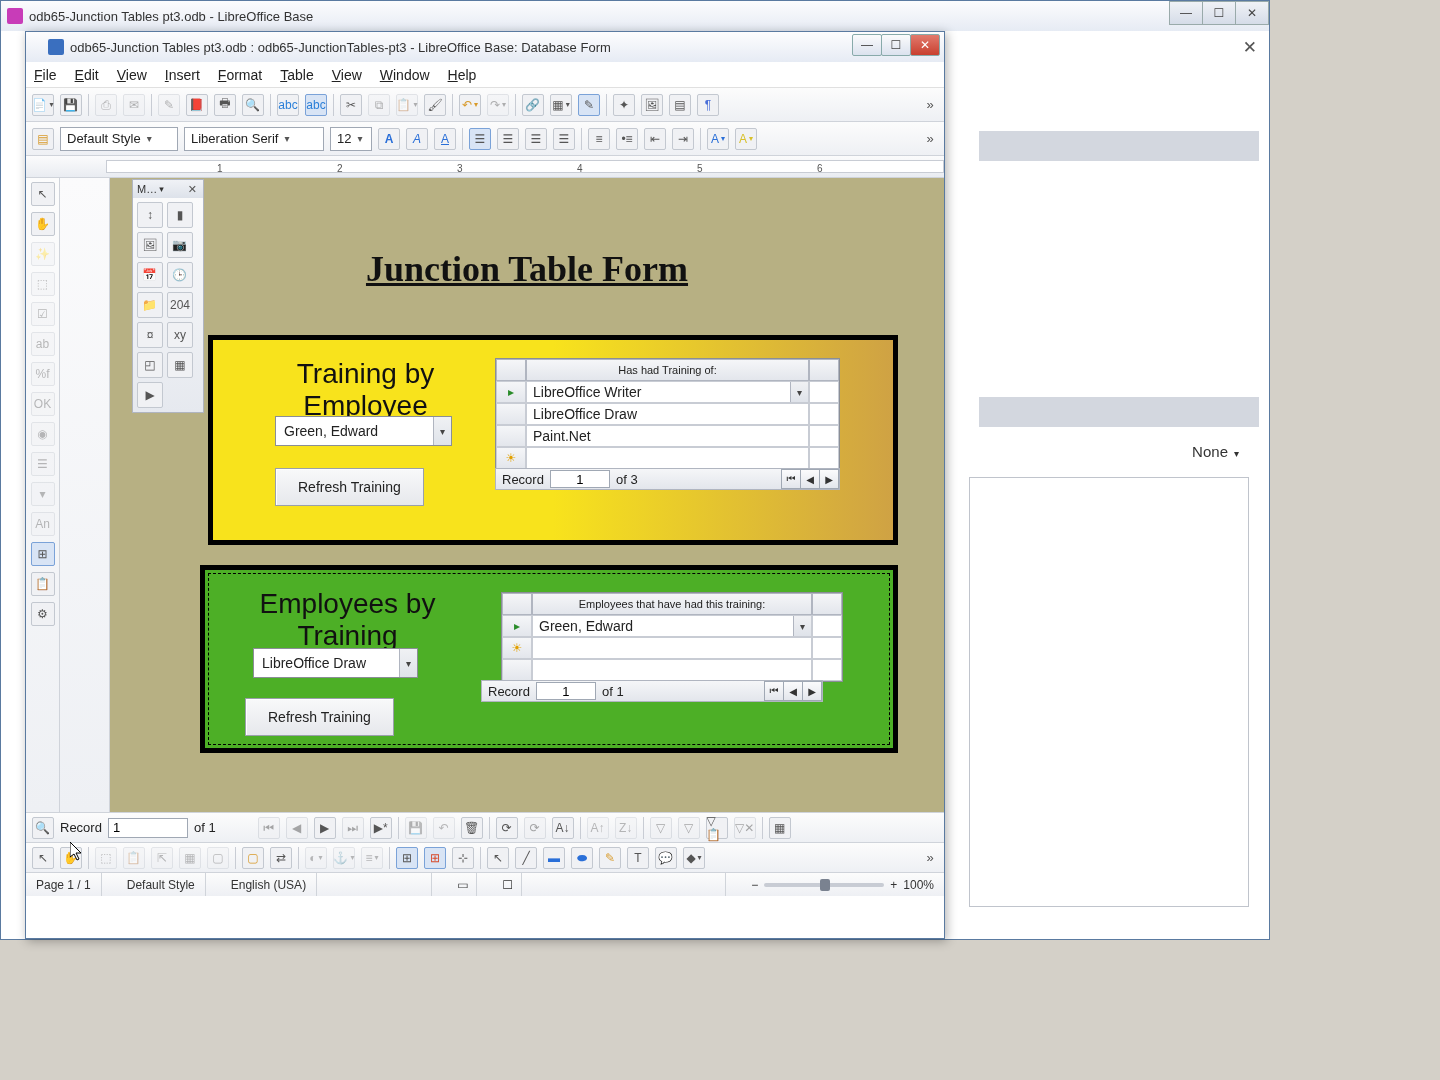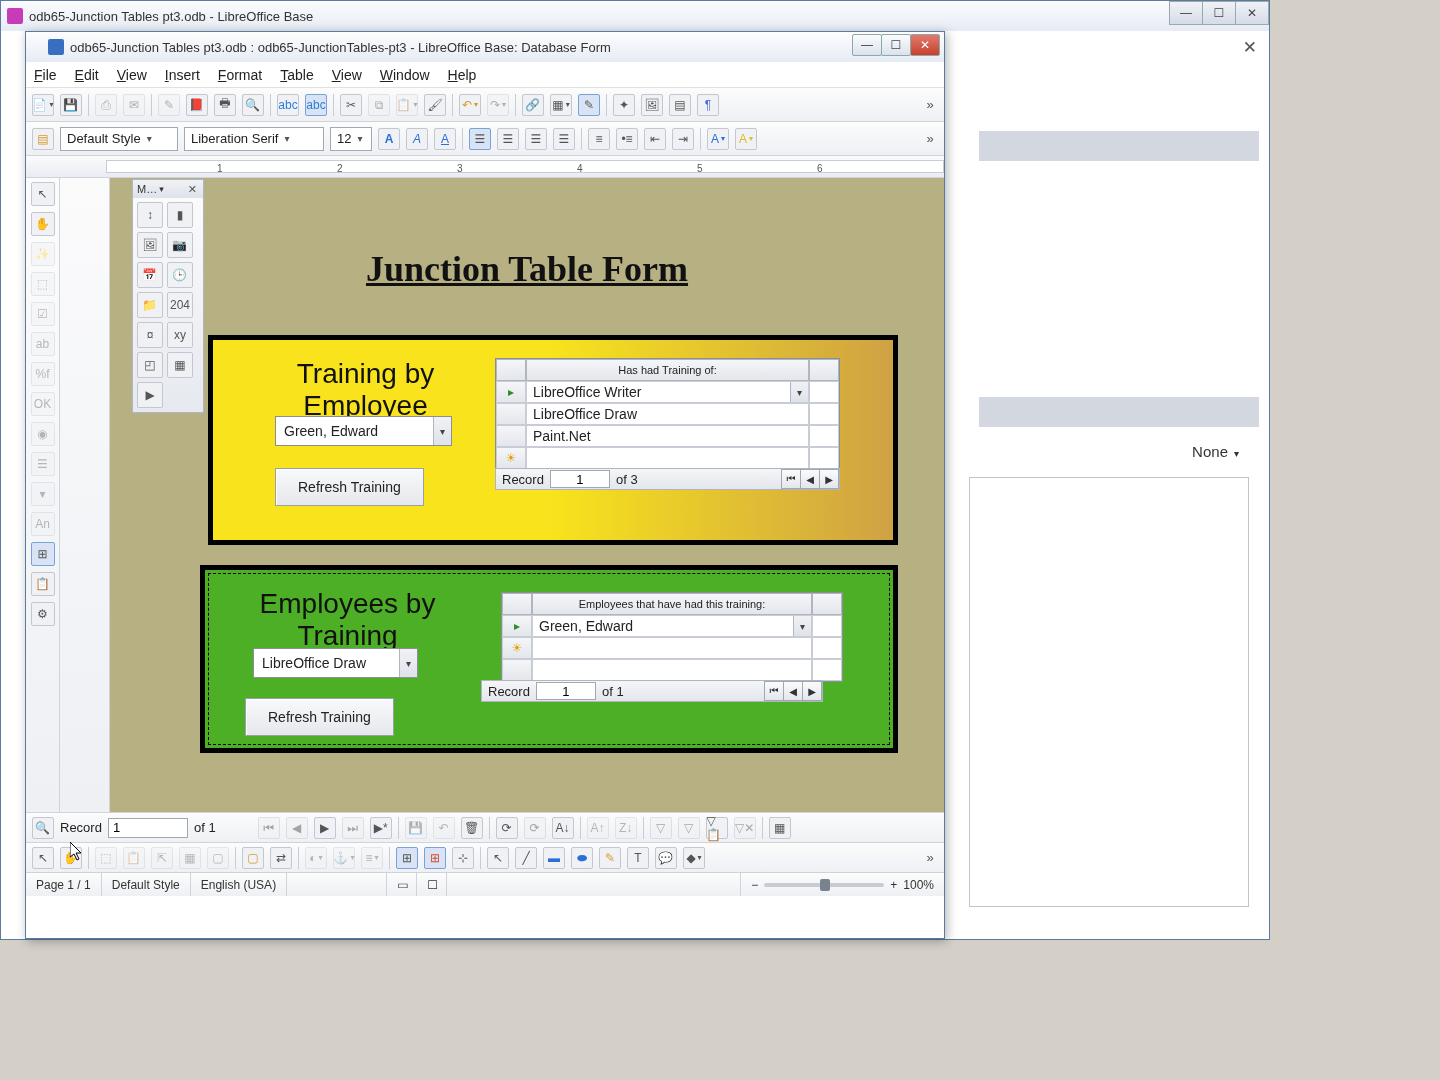--- a/index.html
+++ b/index.html
@@ -97,21 +97,21 @@
 .panel-green .panel-combo{top:78px;left:48px;width:165px;}
 .panel-green .panel-btn{top:128px;left:40px;}
 .panel-green .dgrid{top:22px;left:280px;width:342px;margin-left:16px;}
 .panel-green .recbar{left:276px;width:342px;}
 
 
 .nav-toolbar { height:30px; background:linear-gradient(#fcfcfc,#eef0f4); border-top:1px solid #cfd3da; display:flex; align-items:center; padding:0 6px; gap:6px; font-size:13px; color:#222;}
 .nav-toolbar input{width:80px;height:20px;border:1px solid #a0a8b4;text-align:left;padding:0 4px;font-size:13px;background:#fff;}
 
 .draw-toolbar { height:30px; background:linear-gradient(#fcfcfc,#eef0f4); border-top:1px solid #cfd3da; display:flex; align-items:center; padding:0 6px; gap:6px;}
-.statusbar { height:24px; background:linear-gradient(#fcfcfc,#eef0f4); border-top:1px solid #cfd3da; display:flex; align-items:center; font-size:12px; color:#333;}
+.statusbar { height:24px; background:linear-gradient(#fcfcfc,#eef0f4); border-top:1px solid #cfd3da; display:flex; align-items:center; font-size:12px; color:#333;gap:15px;}
 .statusbar .cell{padding:0 10px;border-right:1px solid #d0d4da;height:100%;display:flex;align-items:center;}
 .statusbar .zoom{margin-left:auto;display:flex;align-items:center;gap:6px;padding:0 10px;}
 .zoom-slider{width:120px;height:4px;background:#c8ccd4;position:relative;border-radius:2px;}
 .zoom-slider .thumb{position:absolute;top:-4px;left:56px;width:10px;height:12px;background:#7a8290;border-radius:2px;}
 
 
 .right-close{position:absolute;top:36px;right:12px;font-size:17px;color:#555;}
 .right-bar-top{position:absolute;top:130px;right:10px;width:280px;height:30px;background:#d3d7df;}
 .right-bar-mid{position:absolute;top:396px;right:10px;width:280px;height:30px;background:#d3d7df;}
 .right-combo{position:absolute;top:442px;right:30px;font-size:15px;color:#333;}

